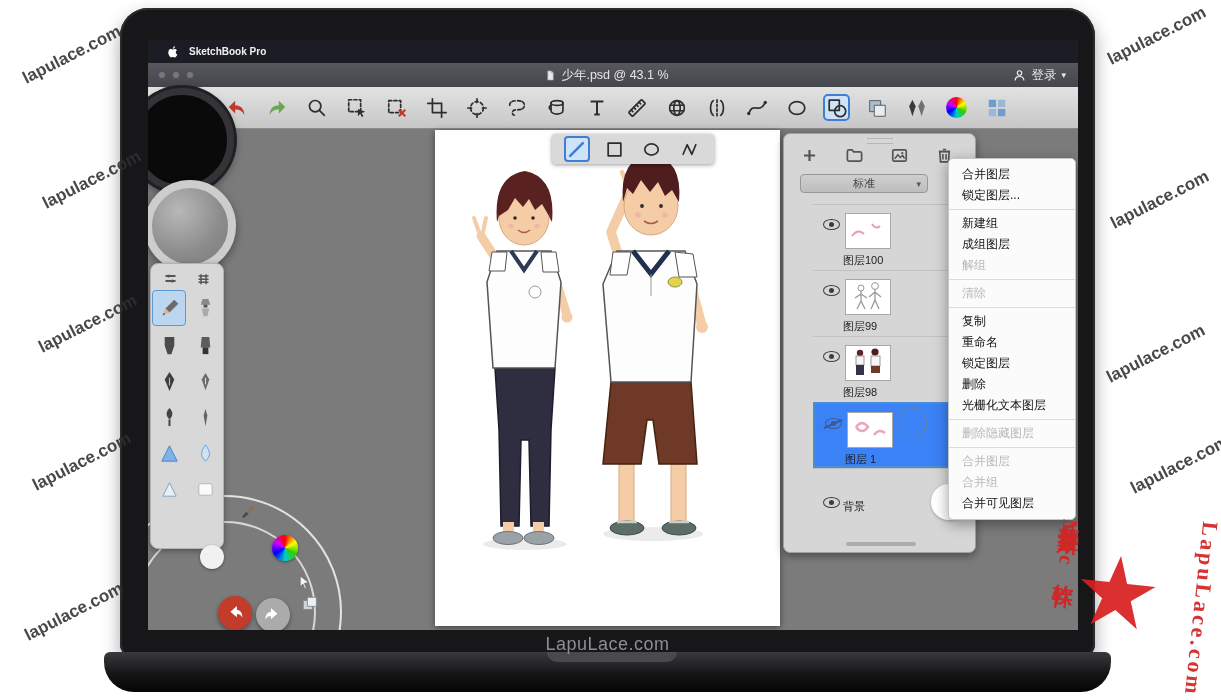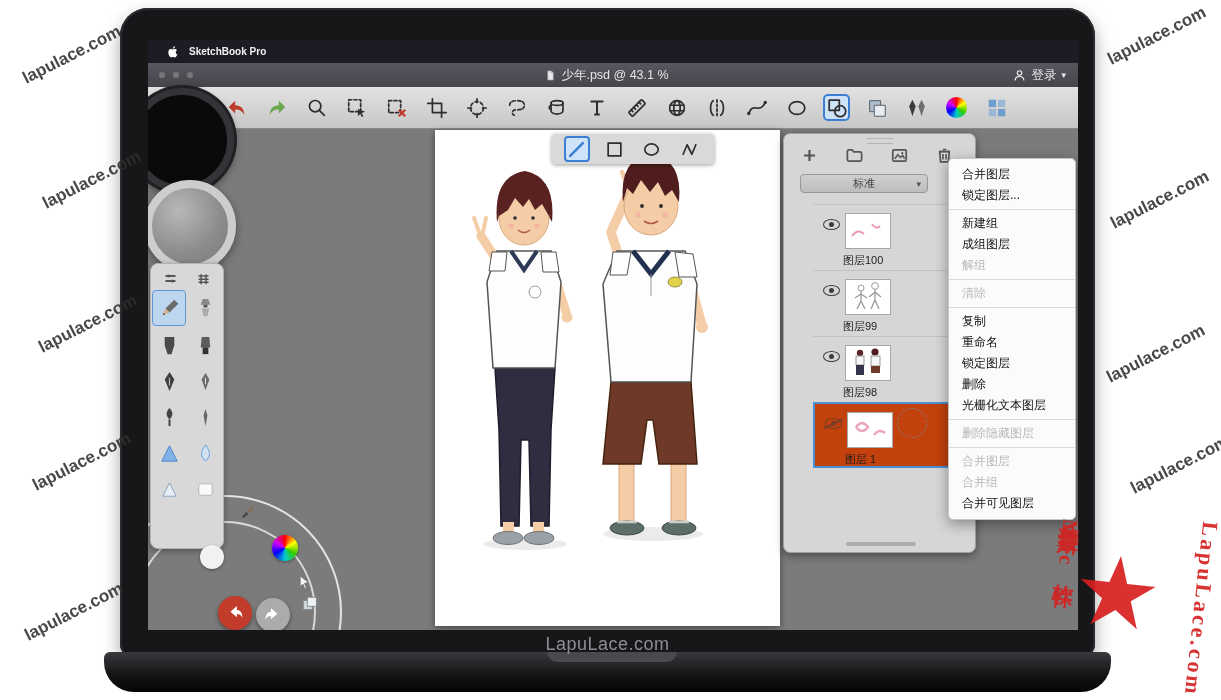--- a/index.html
+++ b/index.html
@@ -115,21 +115,21 @@
   .pgrip{position:absolute;top:4px;left:50%;width:26px;height:4px;margin-left:-13px;
          border-top:1px solid #b5b5b5;border-bottom:1px solid #b5b5b5;}
   .lheader{position:absolute;left:16px;top:12px;display:flex;gap:26px;}
   .lheader svg{width:19px;height:19px;}
   .blend{position:absolute;left:16px;top:40px;width:128px;height:19px;
          background:linear-gradient(#cfcfcf,#bdbdbd);border:1px solid #979797;border-radius:4px;
          font-size:11px;color:#444;display:flex;align-items:center;justify-content:center;box-sizing:border-box;}
   .blend .caret2{position:absolute;right:6px;font-size:9px;color:#555;}
   .lrows{position:absolute;left:0;top:70px;right:0;margin-left:29px;}
   .lrow{position:relative;height:66px;border-top:1px solid #c2c2c2;box-sizing:border-box;}
-  .lrow.sel{border:2px solid #4a8fd3;background:#c2410c;}
+  .lrow.sel{border:2px solid #4a8fd3;background:#3b82f6;}
   .eye{position:absolute;left:10px;top:14px;width:17px;height:11px;border:1.7px solid #3d3d3d;
        border-radius:50%;box-sizing:border-box;}
   .eye::after{content:"";position:absolute;left:50%;top:50%;width:5px;height:5px;margin:-2.5px;
               border-radius:50%;background:#3d3d3d;}
   .eye.off{opacity:.55;}
   .eye.off::before{content:"";position:absolute;left:-3px;top:3.5px;width:20px;height:2px;
                    background:#3d3d3d;transform:rotate(-25deg);}
   .thumb{position:absolute;left:32px;top:8px;width:44px;height:34px;background:#fff;border:1px solid #a7a7a7;}
   .thumb svg{width:100%;height:100%;display:block;}
   .circthumb{position:absolute;left:118px;top:15px;width:36px;height:36px;border-radius:50%;
@@ -699,20 +699,25 @@
               </svg>
             </span>
             <span class="icn">
               <svg viewBox="0 0 24 24">
                 <rect x="6" y="11" width="12" height="9" rx="1.5" fill="#777"></rect>
                 <path d="M8.5 11 V8 a3.5 3.5 0 0 1 7 0 V11" stroke="#777" fill="none" stroke-width="2"></path>
               </svg>
             </span>
           </div>
         </div>
+        <div class="lrow">
+          <span class="eye eyelow"></span>
+          <div class="circthumb"></div>
+          <span class="lname mid">背景</span>
+        </div>
       </div>
     <div class="hscroll"></div>
   </div>
 
   <div class="cmenu" id="cmenu">
       <div class="mitem">合并图层</div>
       <div class="mitem">锁定图层...</div>
       <div class="mdiv"></div>
       <div class="mitem">新建组</div>
       <div class="mitem">成组图层</div>

